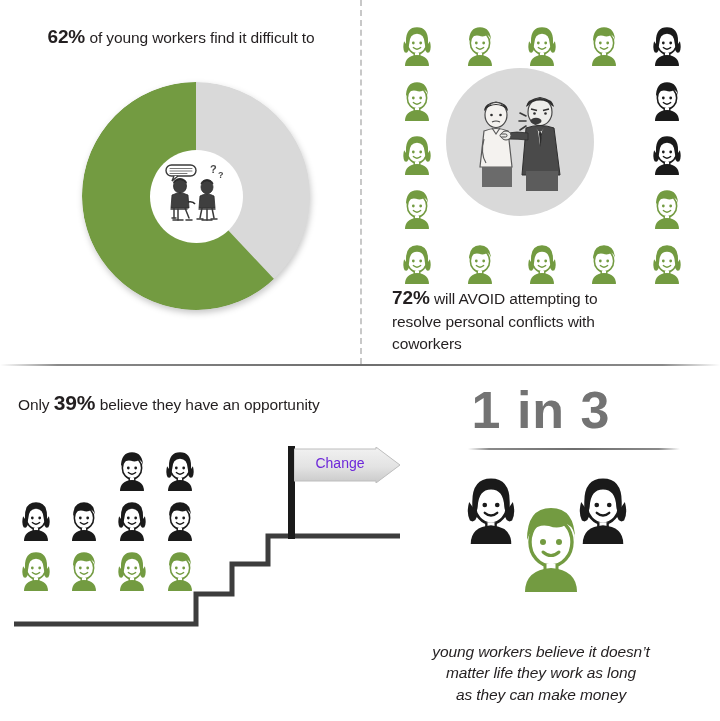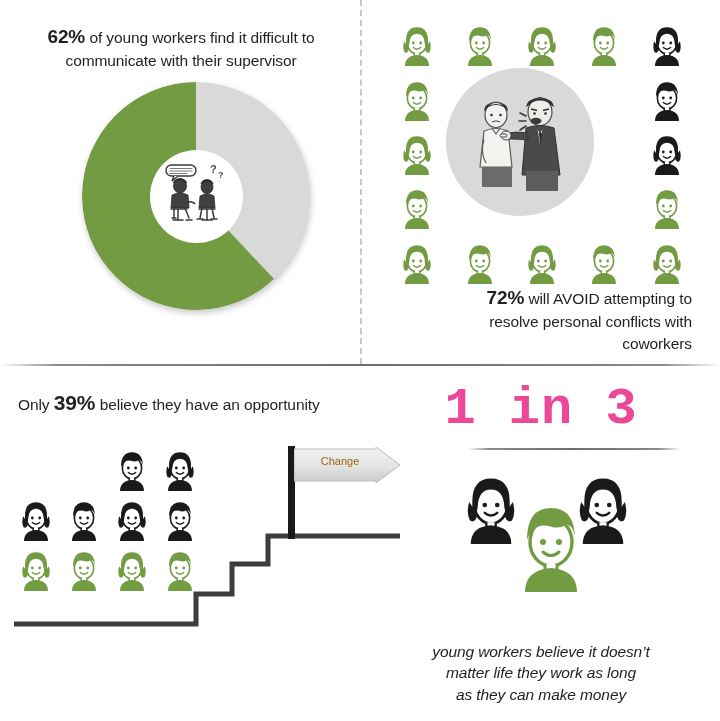--- a/index.html
+++ b/index.html
@@ -76,21 +76,21 @@
   #conflict-circle {
     position: absolute; left: 84px; top: 68px;
     width: 148px; height: 148px;
     border-radius: 50%;
     background: #d9d9d9;
     display: flex; align-items: center; justify-content: center;
     overflow: hidden;
   }
   #tr-caption {
     position: absolute; left: 30px; top: 285px; width: 300px;
-    text-align: right;
+    text-align: left;
   }
 
   
   #panel-bl { position: absolute; left: 0; top: 366px; width: 360px; height: 355px; }
   #bl-caption { position: absolute; left: 18px; top: 23px; width: 348px; text-align: left; }
   #stairs-stage { position: absolute; left: 0px; top: 78px; width: 400px; height: 210px; }
   #crowd { position: absolute; left: 12px; top: 0px; width: 200px; height: 180px; }
   #crowd .prow { display: flex; }
   #crowd .prow .fig { width: 48px; height: 48px; display: flex; align-items: center; justify-content: center; }
   #crowd .prow.r1 { margin-left: 96px; }
@@ -101,31 +101,31 @@
     width: 7px; height: 93px;
     background: #1a1a1a;
   }
   .flag-arrow {
     position: absolute; left: 294px; top: 3px;
     width: 106px; height: 36px;
   }
   .flag-label {
     position: absolute; left: 300px; top: 11px;
     width: 80px; text-align: center;
-    font-size: 11px; color: #a16207;
+    font-size: 14px; color: #6d28d9;
   }
 
   
   #panel-br { position: absolute; left: 362px; top: 366px; width: 358px; height: 355px; }
   #big-stat {
     position: absolute; left: 0px; top: 14px; width: 358px;
     text-align: center;
     font-size: 52px; font-weight: bold;
-    color: #ec4899; letter-spacing: 1px;
-    font-family: Liberation Mono, monospace;
+    color: #737373; letter-spacing: 1px;
+    font-family: Liberation Sans, sans-serif;
   }
   #stat-rule {
     position: absolute; left: 106px; top: 82px;
     width: 212px; height: 2px;
     background: linear-gradient(to right, #ffffff 0%, #8a8a8a 10%, #6e6e6e 50%, #8a8a8a 90%, #ffffff 100%);
   }
   #trio { position: absolute; left: 90px; top: 100px; width: 190px; height: 160px; }
   #trio .back-pair { position: absolute; left: 0px; top: 0px; width: 190px; display: flex; justify-content: space-between; }
   #trio .back-pair .fig { width: 78px; height: 78px; }
   #trio .front-one { position: absolute; left: 49px; top: 26px; width: 96px; height: 108px; }
@@ -138,21 +138,20 @@
 
 <div id="infographic">
 
   <div class="v-divider"></div>
   <div class="h-divider"></div>
 
   <div id="panel-tl">
 
     <div id="tl-caption" class="caption">
       <span style="font-size:19px;font-weight:bold;">62%</span><span> of young workers find it difficult to</span><br>
-      <span>communicate with their supervisor</span>
     </div>
 
     <div id="donut-wrap">
       <svg id="donut" viewBox="0 0 228 228">
 
         <circle cx="114" cy="114" r="114" fill="#d9d9d9"></circle>
 
         <path id="donut-green" fill="#739B41" d="M 114 114 L 114 0 A 114 114 0 1 0 192.03837007587043 197.10242352604098 Z"></path>
       </svg>
       <div id="donut-hub">

